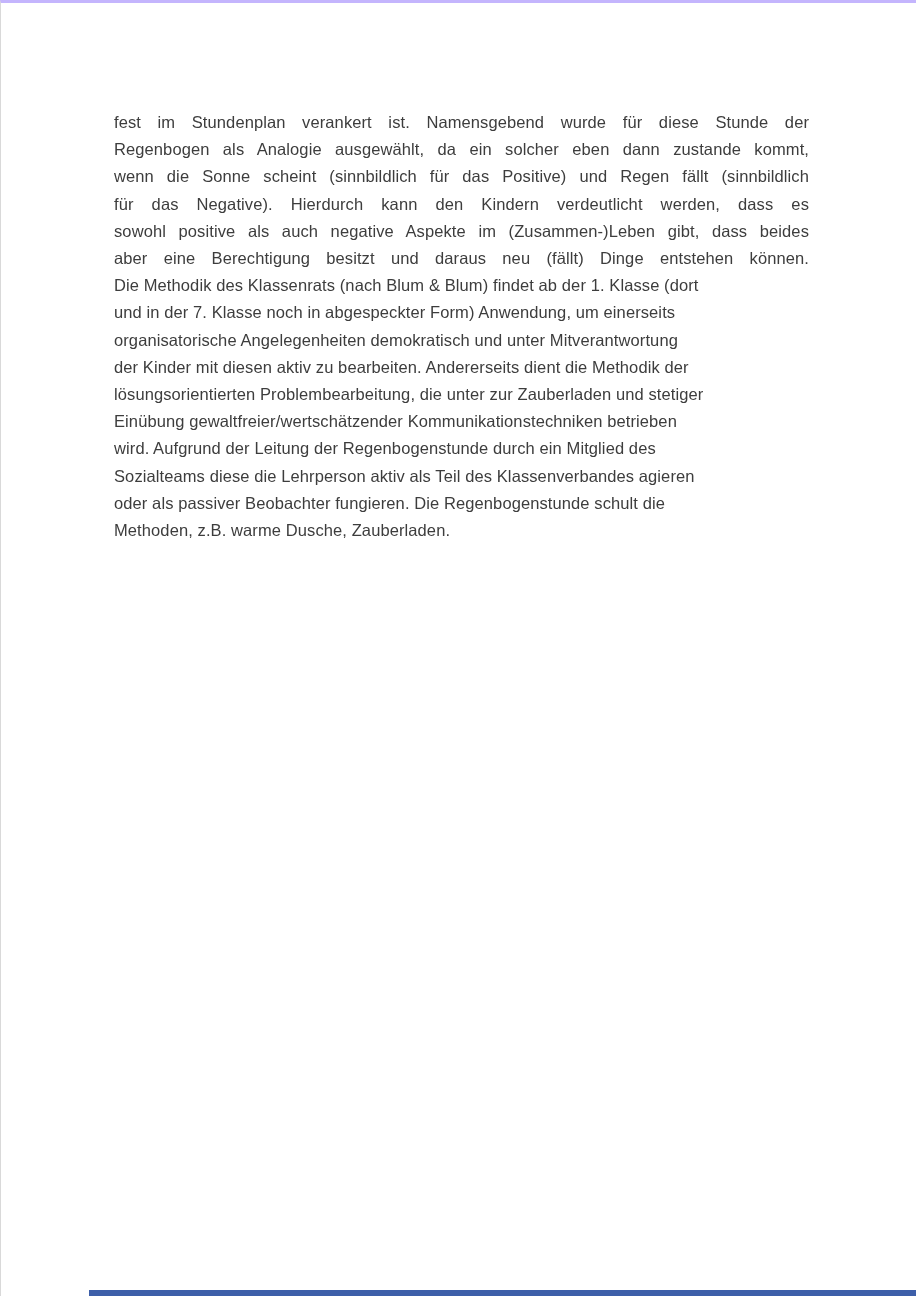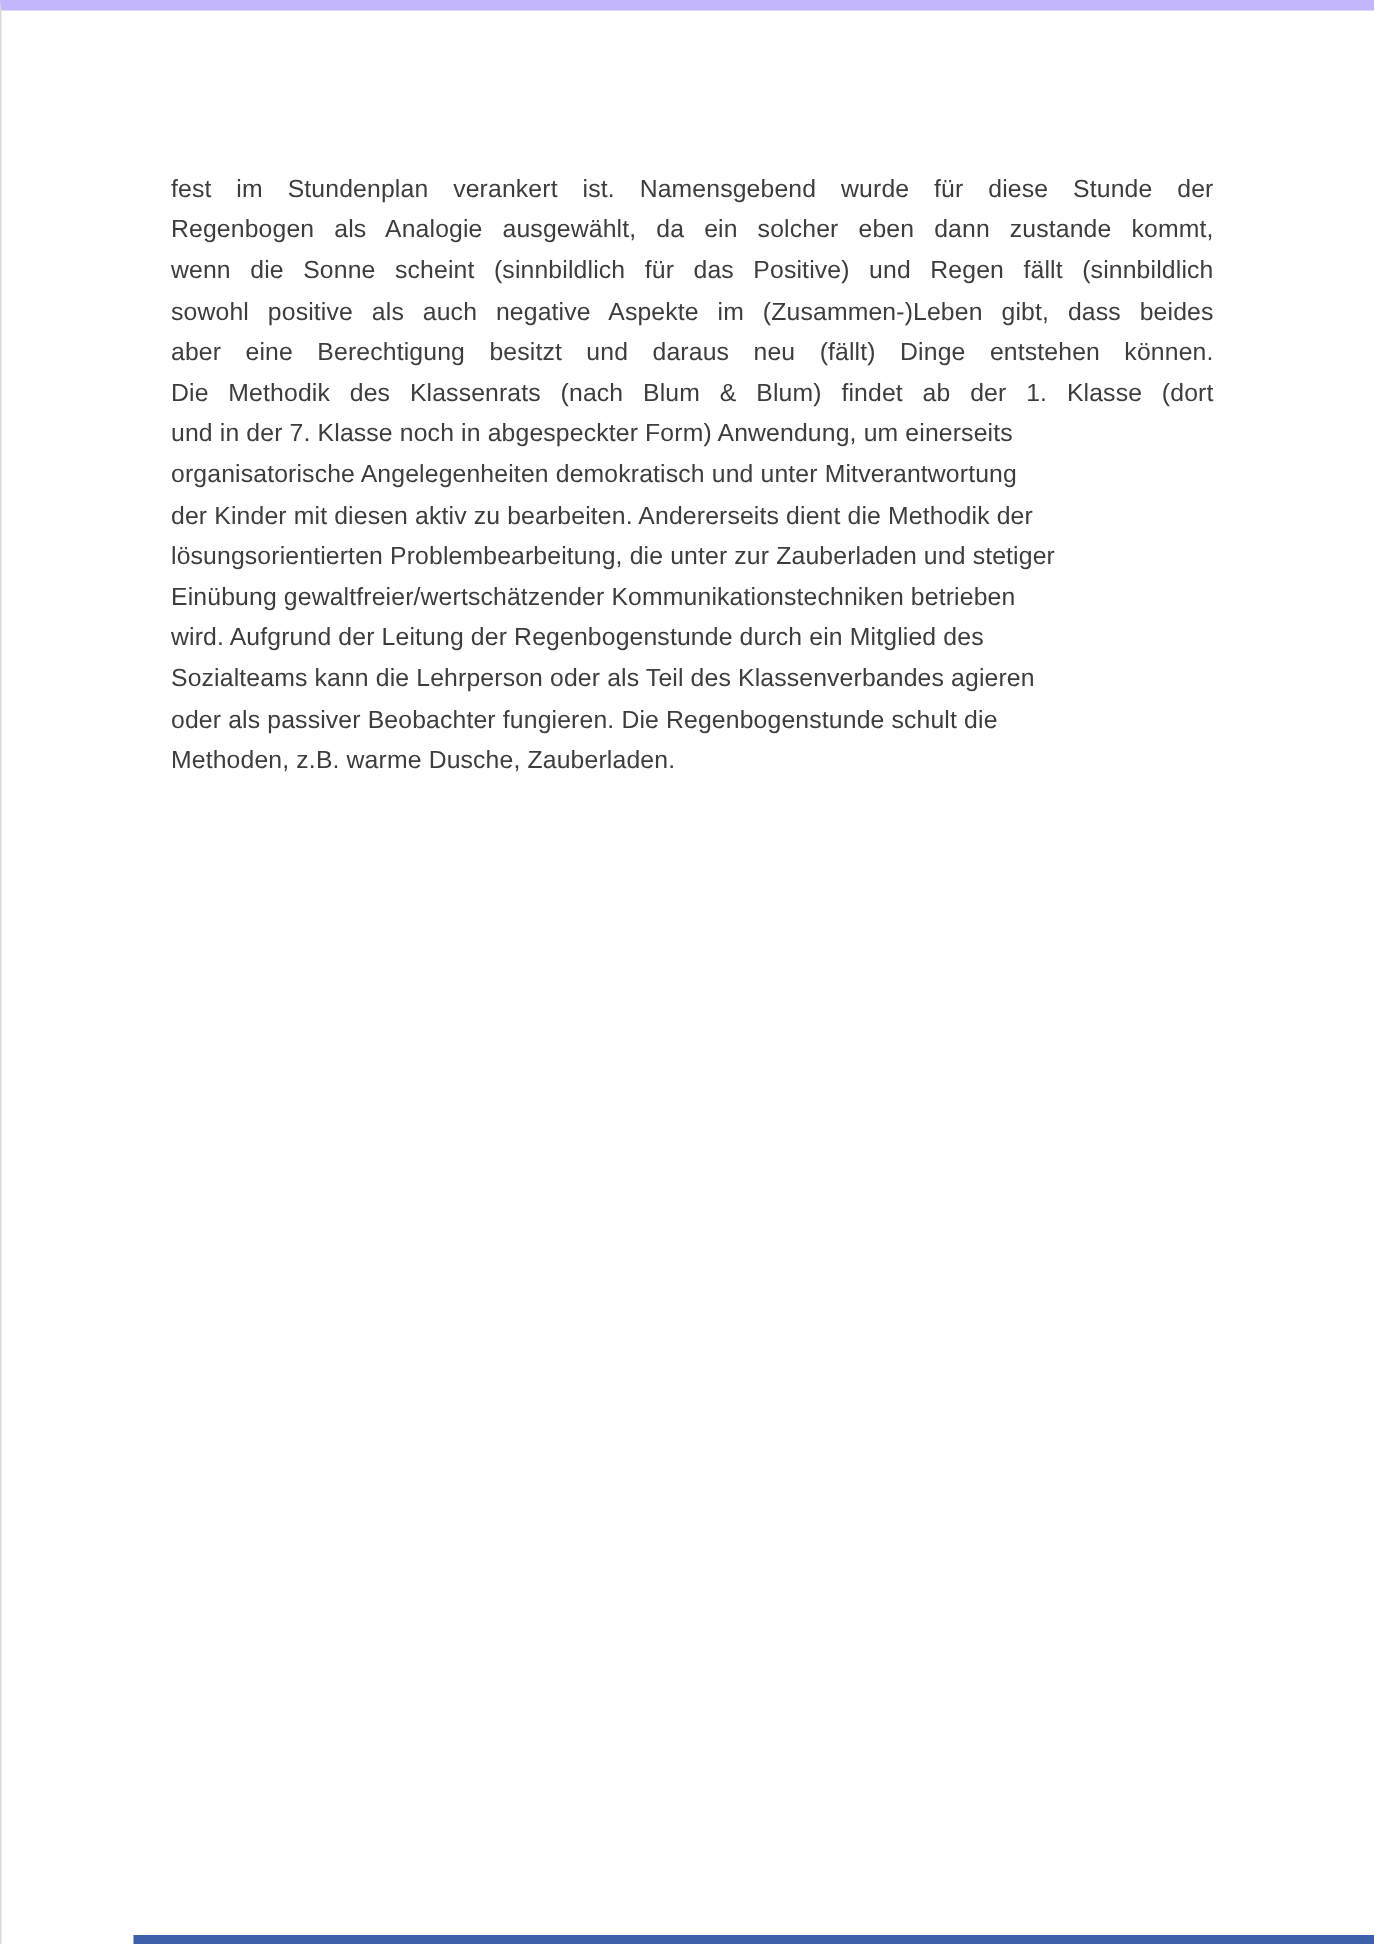--- a/index.html
+++ b/index.html
@@ -6,21 +6,21 @@
     margin: 0;
     padding: 0;
     background: #ffffff;
     font-family: "Liberation Sans", "DejaVu Sans", sans-serif;
   }
   .page {
     position: relative;
     width: 916px;
     height: 1296px;
     background: #ffffff;
-    border-top: 7px solid #c4b5fd;
+    border-top: 3px solid #c4b5fd;
     border-left: 1px solid #d9d9d9;
     box-sizing: border-box;
     overflow: hidden;
   }
   .text-block {
     position: absolute;
     top: 106px;
     left: 113px;
     width: 695px;
     color: #3d3d3d;
@@ -48,27 +48,28 @@
   }
 </style>
 </head>
 <body>
 
 <div class="page">
   <div class="text-block">
       <div class="line">fest im Stundenplan verankert ist. Namensgebend wurde für diese Stunde der</div>
       <div class="line">Regenbogen als Analogie ausgewählt, da ein solcher eben dann zustande kommt,</div>
       <div class="line">wenn die Sonne scheint (sinnbildlich für das Positive) und Regen fällt (sinnbildlich</div>
+      <div class="line">für das Negative). Hierdurch kann den Kindern verdeutlicht werden, dass es</div>
       <div class="line">sowohl positive als auch negative Aspekte im (Zusammen-)Leben gibt, dass beides</div>
       <div class="line">aber eine Berechtigung besitzt und daraus neu (fällt) Dinge entstehen können.</div>
       <div class="line">Die Methodik des Klassenrats (nach Blum &amp; Blum) findet ab der 1. Klasse (dort</div>
       <div class="line">und in der 7. Klasse noch in abgespeckter Form) Anwendung, um einerseits</div>
       <div class="line">organisatorische Angelegenheiten demokratisch und unter Mitverantwortung</div>
       <div class="line">der Kinder mit diesen aktiv zu bearbeiten. Andererseits dient die Methodik der</div>
       <div class="line">lösungsorientierten Problembearbeitung, die unter zur Zauberladen und stetiger</div>
       <div class="line">Einübung gewaltfreier/wertschätzender Kommunikationstechniken betrieben</div>
       <div class="line">wird. Aufgrund der Leitung der Regenbogenstunde durch ein Mitglied des</div>
-      <div class="line">Sozialteams kann die Lehrperson oder als Teil des Klassenverbandes agieren</div>
+      <div class="line">Sozialteams diese die Lehrperson aktiv als Teil des Klassenverbandes agieren</div>
       <div class="line">oder als passiver Beobachter fungieren. Die Regenbogenstunde schult die</div>
       <div class="line">Methoden, z.B. warme Dusche, Zauberladen.</div>
     </div>
   <div class="bottom-bar"></div>
 </div>
 
 </body></html>

